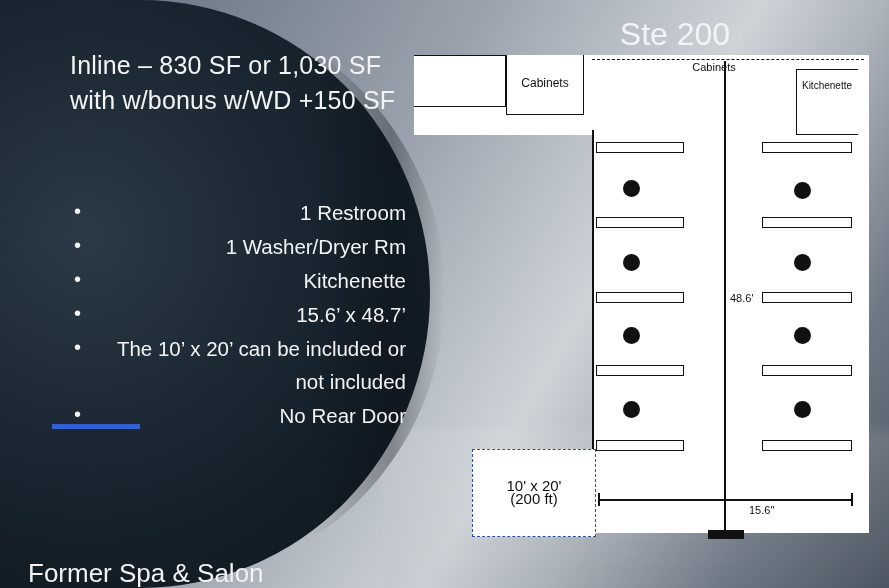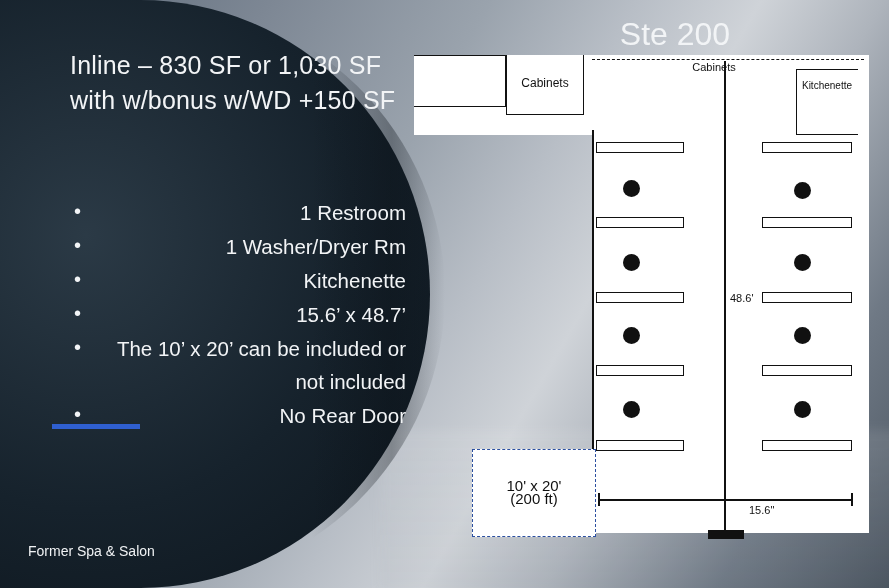--- a/index.html
+++ b/index.html
@@ -76,23 +76,23 @@
     color: #f2f4f6;
   }
   #underline {
     position: absolute;
     left: 52px; top: 424px;
     width: 88px; height: 5px;
     background: #2f5fd0;
   }
   #footer {
     position: absolute;
-    left: 28px; top: 543px;
+    left: 28px; top: 558px;
     color: #f0f2f4;
-    font-size: 14px;
+    font-size: 26px;
   }
   #ste-title {
     position: absolute;
     left: 560px; top: 16px;
     width: 230px;
     text-align: center;
     color: #f2f4f6;
     font-size: 32px;
   }
 

